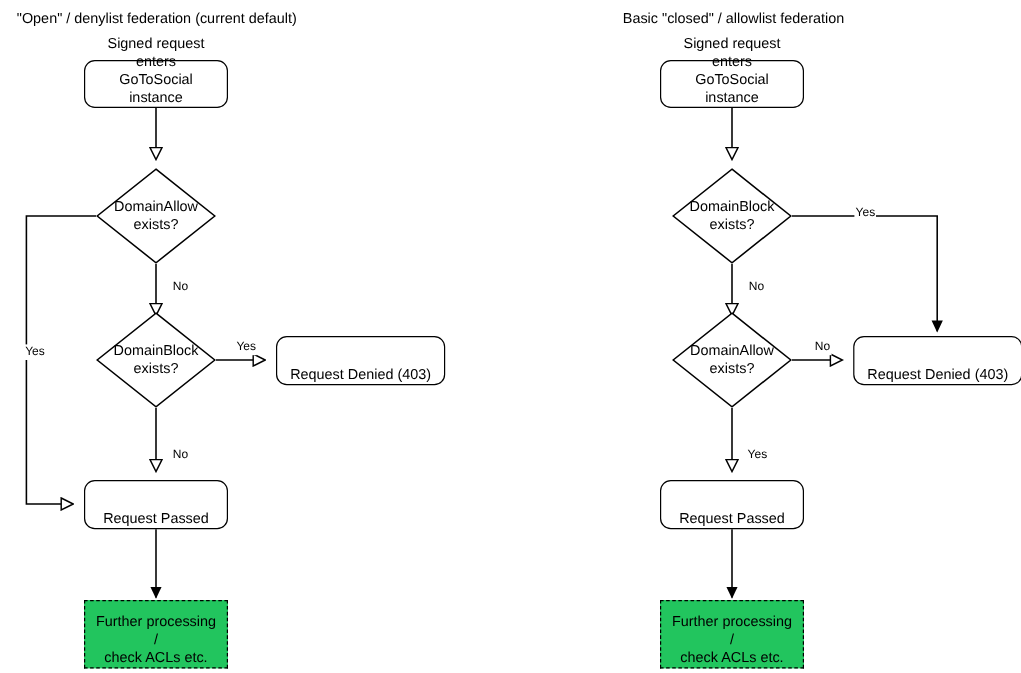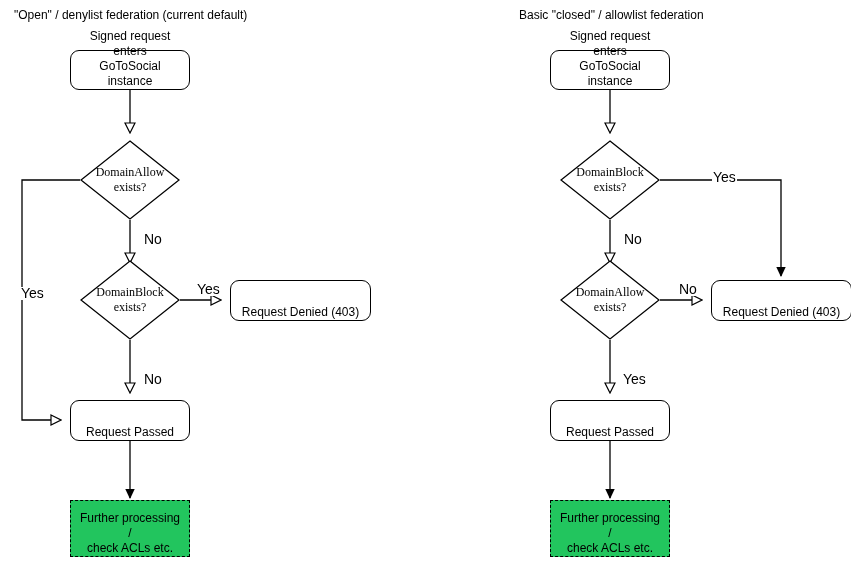--- a/index.html
+++ b/index.html
@@ -50,21 +50,20 @@
   .node-dashed {
     border: 1.3px dashed #000000;
     background: #22c55e;
   }
   .node-label {
     padding: 0 6px;
     white-space: pre-line;
   }
   .diamond {
     position: absolute;
-    font-family: Liberation Serif, serif;
   }
   .diamond svg {
     position: absolute;
     left: 0;
     top: 0;
   }
   .diamond .diamond-text {
     position: absolute;
     left: 0;
     top: 0;
@@ -74,21 +73,21 @@
     align-items: center;
     justify-content: center;
     text-align: center;
     font-size: 12px;
     line-height: 15px;
     white-space: pre-line;
     color: #000000;
   }
   .edge-label {
     position: absolute;
-    font-size: 14px;
+    font-size: 10px;
     line-height: 13px;
     color: #000000;
     background: #ffffff;
     padding: 0 1px;
     white-space: nowrap;
   }
 </style>
 </head>
 <body>
 

